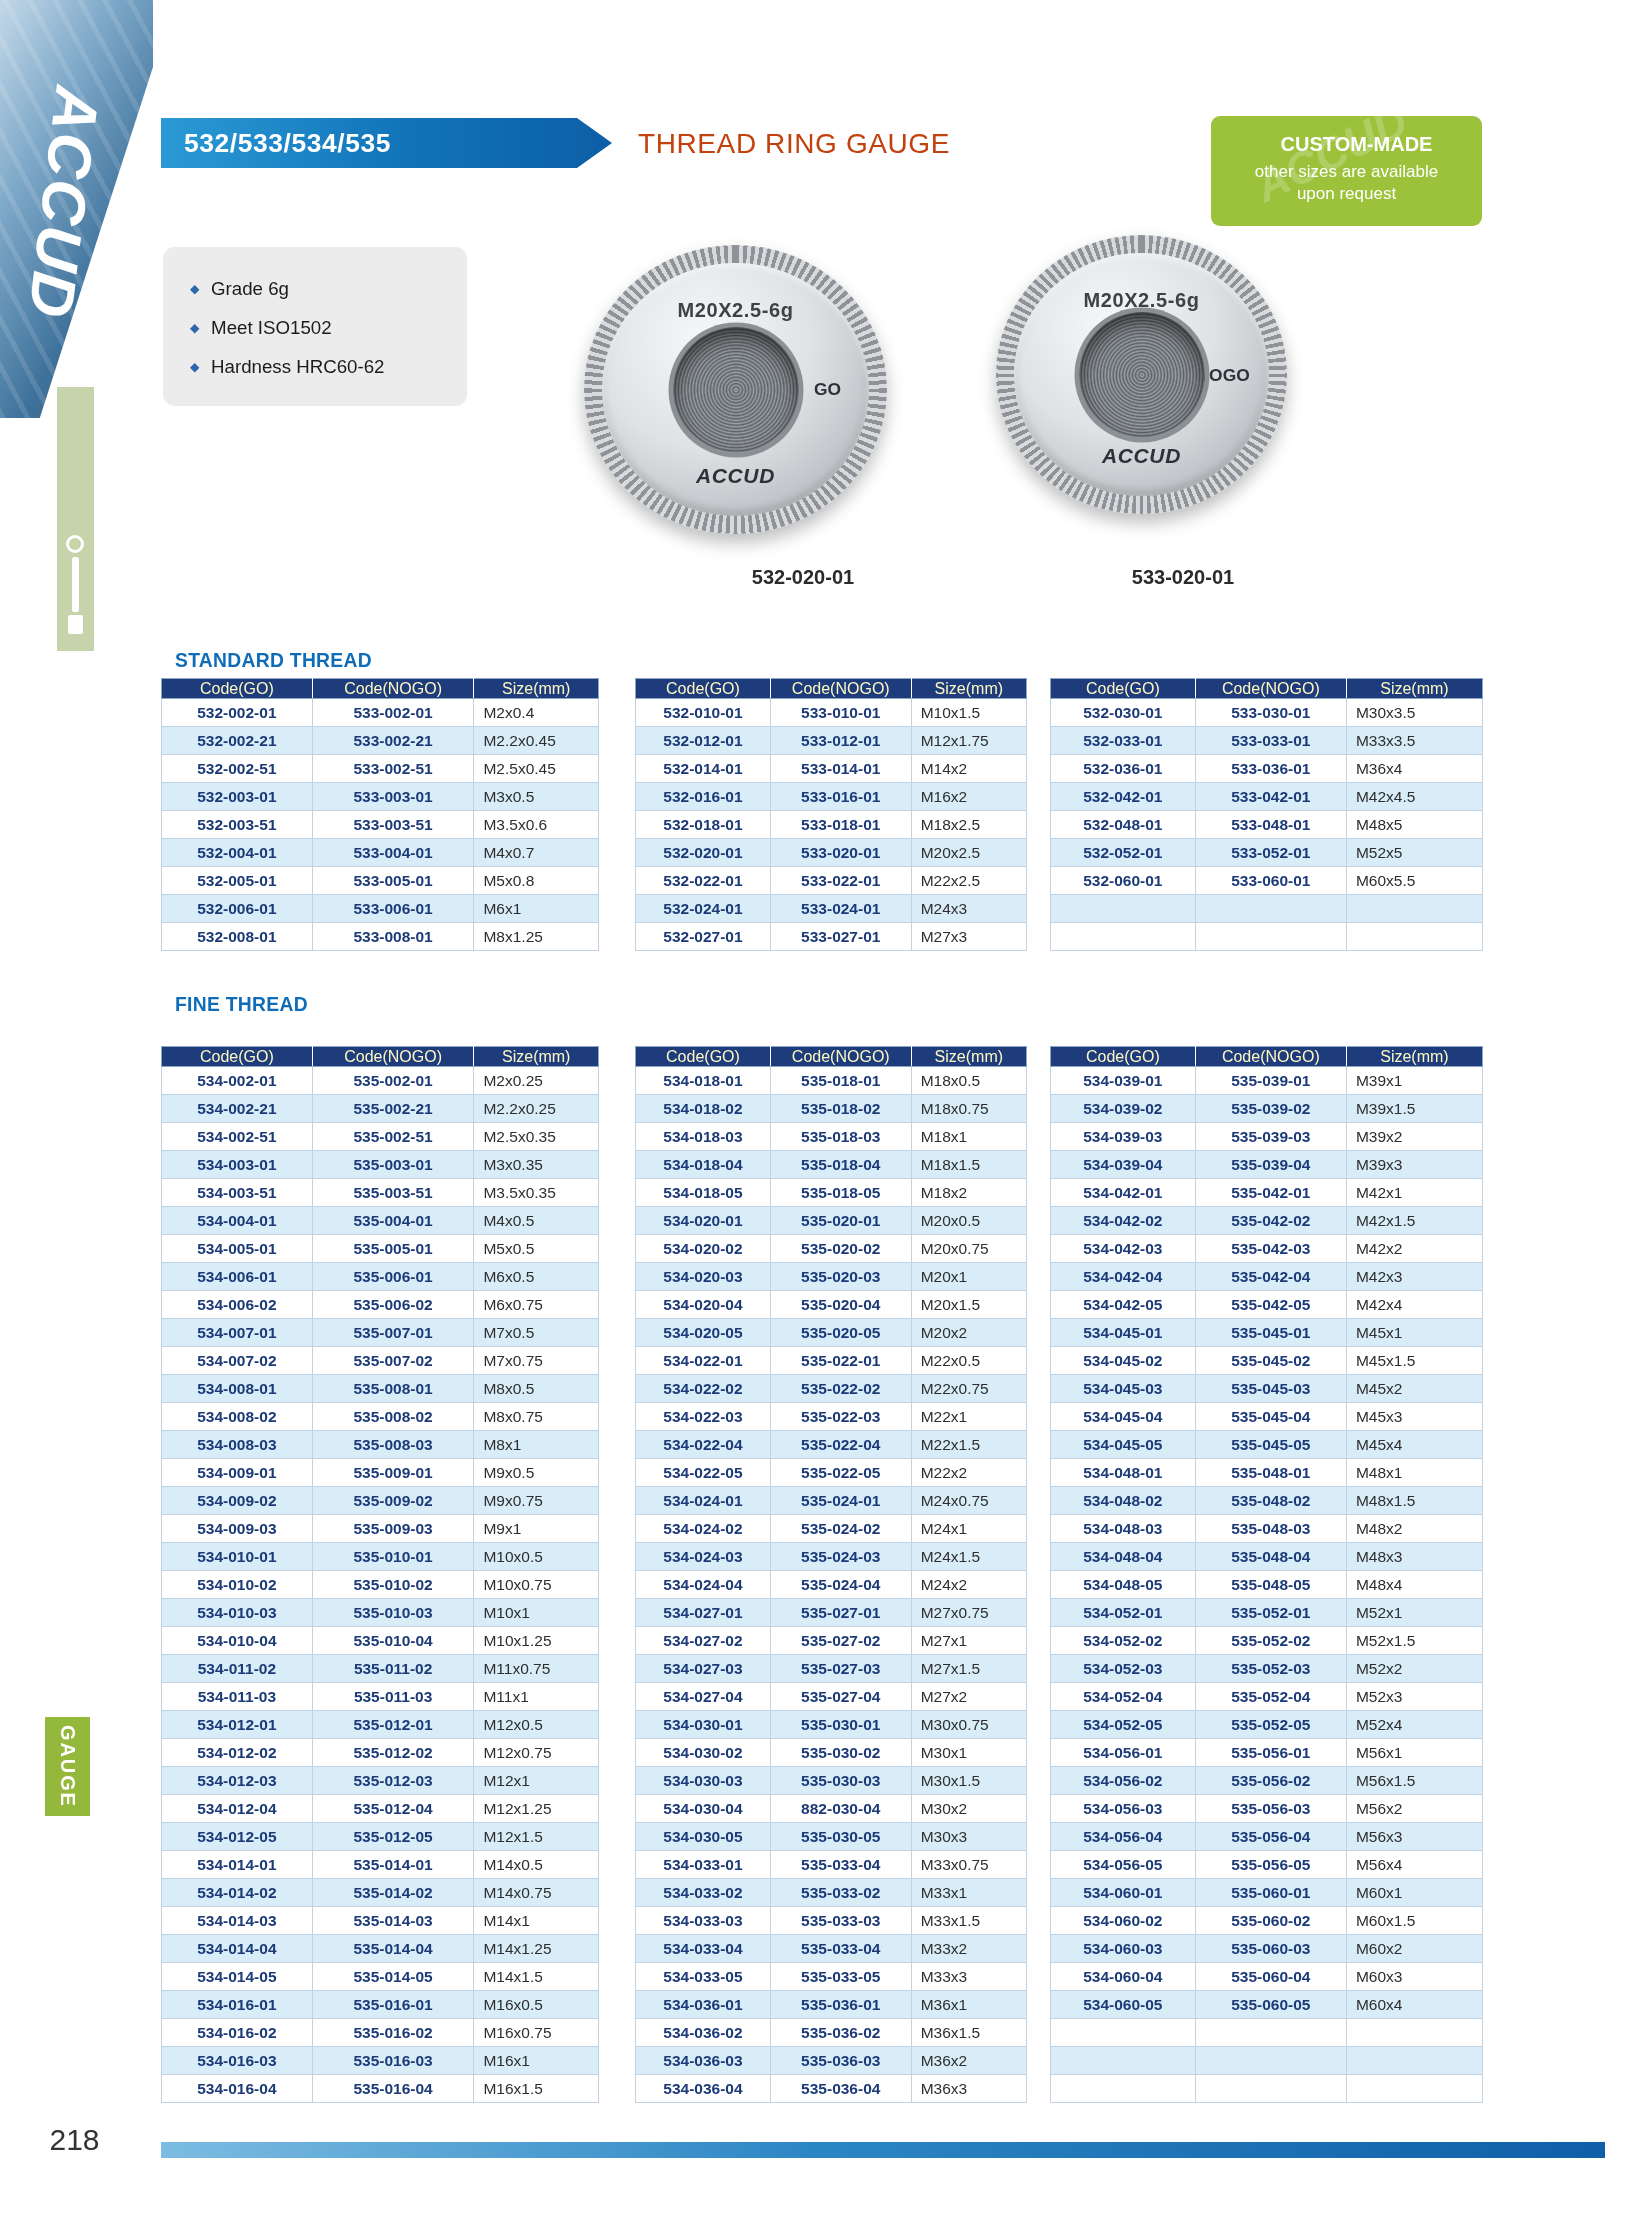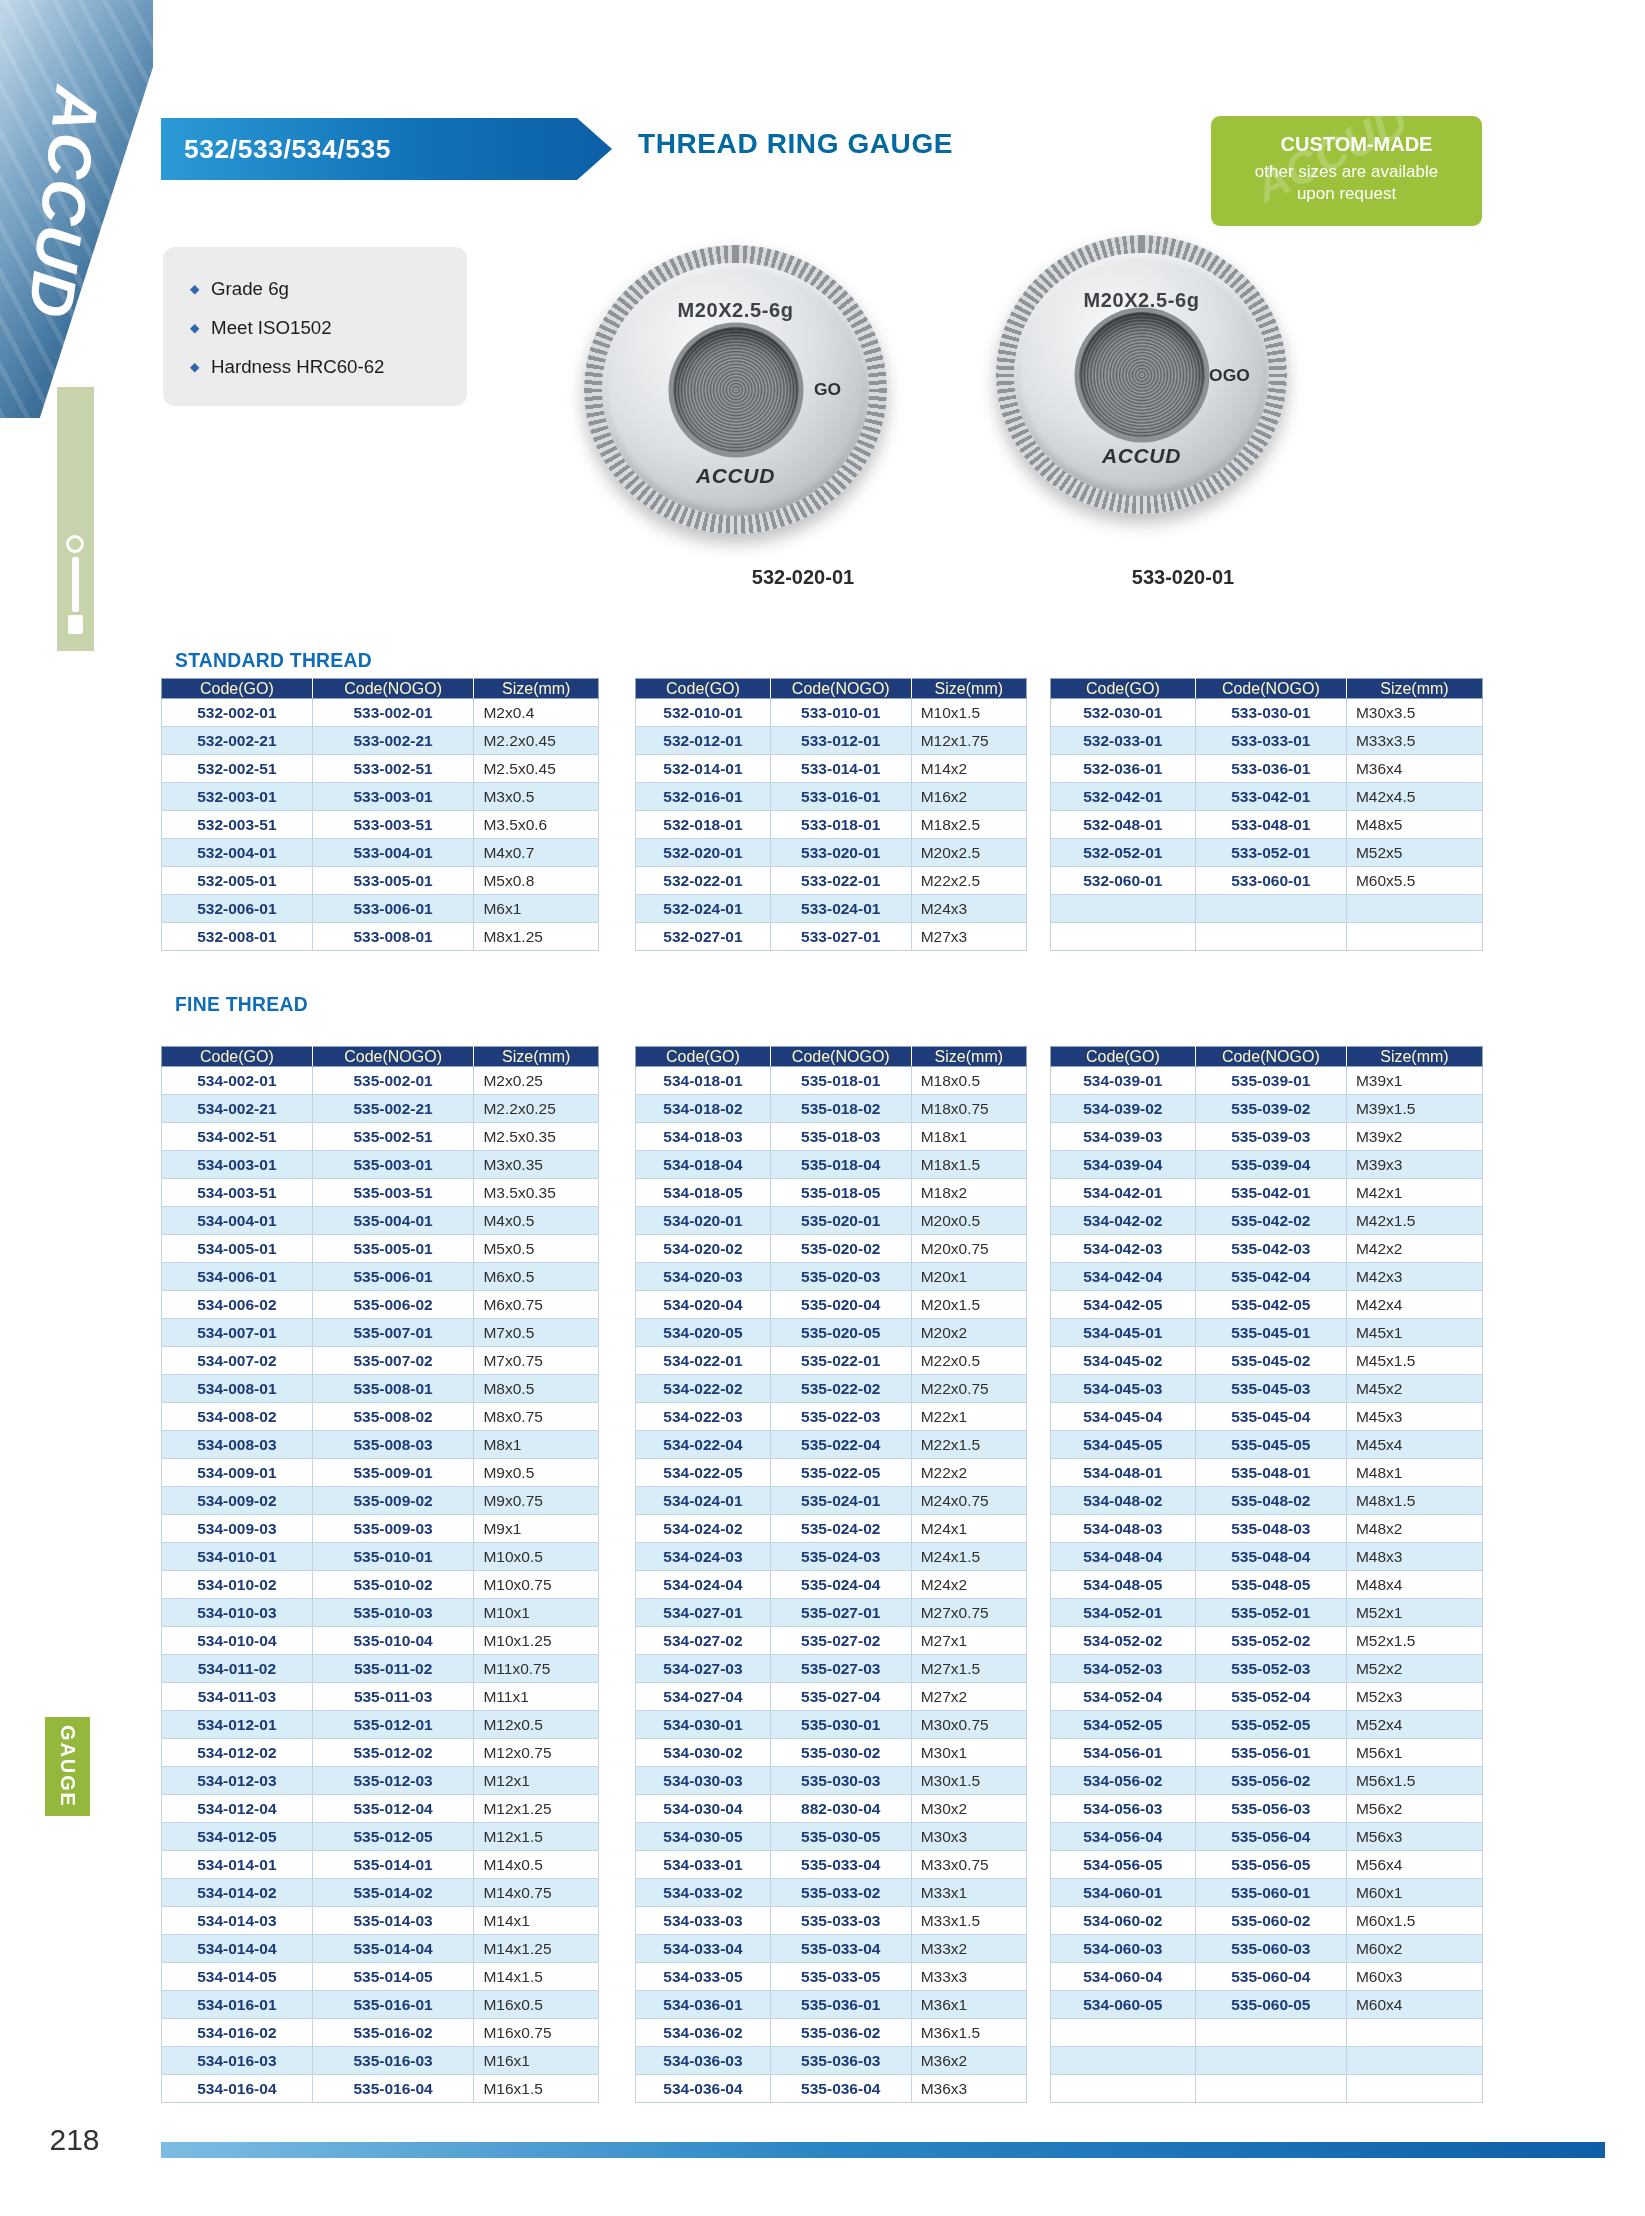--- a/index.html
+++ b/index.html
@@ -19,26 +19,26 @@
   .gauge-icon { position:absolute; left:64px; top:535px; width:23px; height:103px; }
   .gauge-icon .gi-ring { position:absolute; left:1.9px; top:0; width:18px; height:18px; border:3.2px solid #fff; border-radius:50%; }
   .gauge-icon .gi-stem { position:absolute; left:7.7px; top:22px; width:7.7px; height:55px; background:#fff; border-radius:2.6px; }
   .gauge-icon .gi-base { position:absolute; left:3.9px; top:80px; width:15.5px; height:19.3px; background:#fff; border-radius:1.9px; }
   .side-tab { position:absolute; left:45px; top:1717px; width:45px; height:99px; background:#93b83c;
     color:#fff; font-weight:bold; font-size:20px; letter-spacing:1.9px;
     writing-mode:vertical-rl; display:flex; align-items:center; justify-content:center; }
   .page-num { position:absolute; left:26px; top:2123px; width:97px; text-align:center; font-size:30px; color:#333; }
 
   
-  .model-banner { position:absolute; left:161px; top:118px; width:451px; height:62px;
+  .model-banner { position:absolute; left:161px; top:118px; width:451px; height:50px;
     background:linear-gradient(90deg,#2b9ad6 0%,#1173b8 55%,#0d5fa6 100%);
     clip-path:polygon(0 0,calc(100% - 35px) 0,100% 50%,calc(100% - 35px) 100%,0 100%);
     color:#fff; font-weight:bold; font-size:26.4px; display:flex; align-items:center;
     padding-left:23px; letter-spacing:0.6px; }
-  .page-title { position:absolute; left:638px; top:128px; font-size:28px; font-weight:bold; color:#0369a1; letter-spacing:0.6px; }
+  .page-title { position:absolute; left:638px; top:128px; font-size:28px; font-weight:normal; color:#c2410c; letter-spacing:0.6px; }
   .badge { position:absolute; left:1211px; top:116px; width:271px; height:110px; background:#9cc23c;
     border-radius:9px; overflow:hidden; text-align:center; color:#fff; }
   .badge-title { margin-top:17px; font-size:20px; font-weight:bold; position:relative; z-index:2;padding-left:20px; }
   .badge-sub { font-size:17px; line-height:22px; margin-top:5px; position:relative; z-index:2; }
   .badge-watermark { position:absolute; left:39px; top:11.6px; font-size:45px; font-weight:900; font-style:italic;
     color:#fff; opacity:.20; transform:rotate(-26deg); z-index:1; }
 
   
   .features { position:absolute; left:163px; top:247px; width:304px; height:159px;
     background:#ececec; border-radius:11.6px; padding:22px 0 0 27px; }

